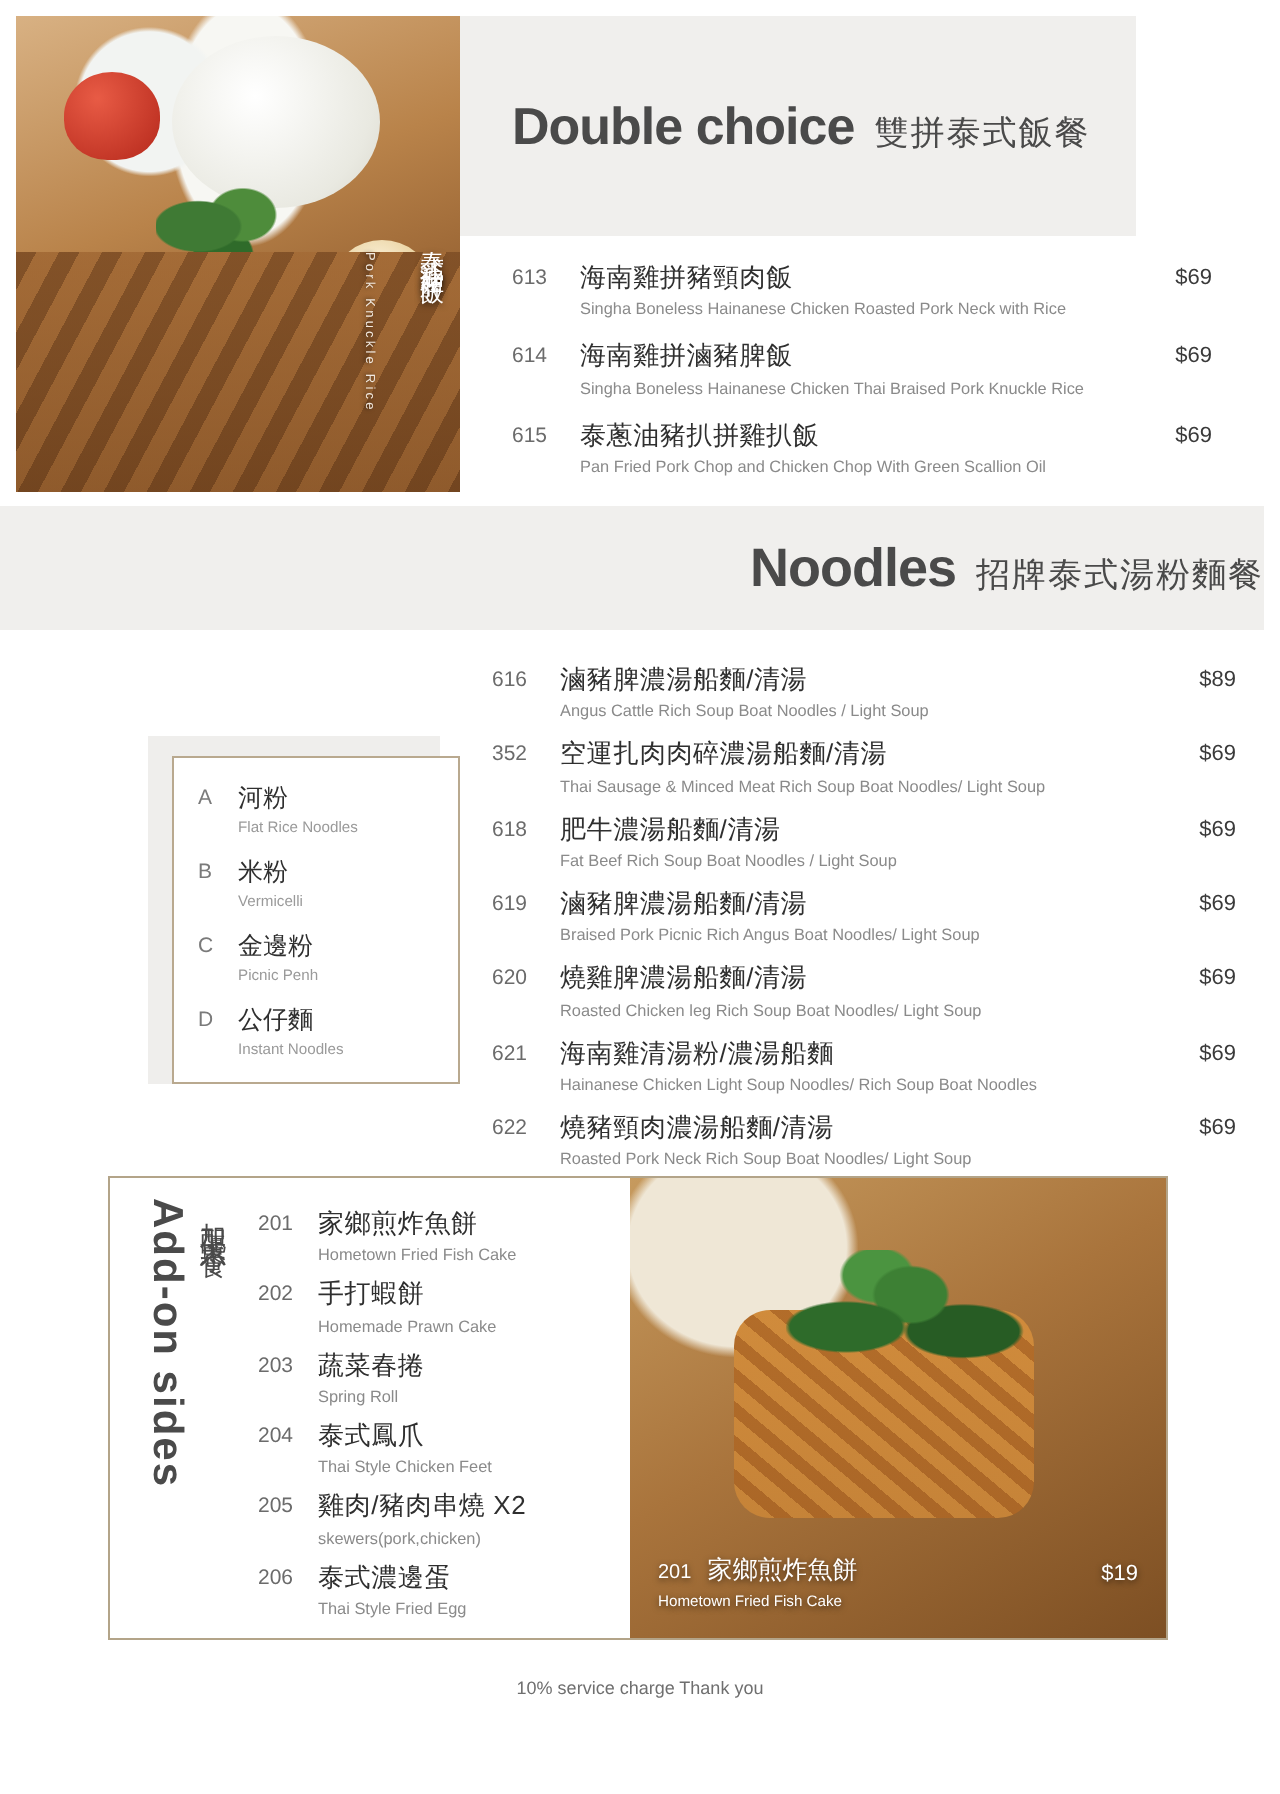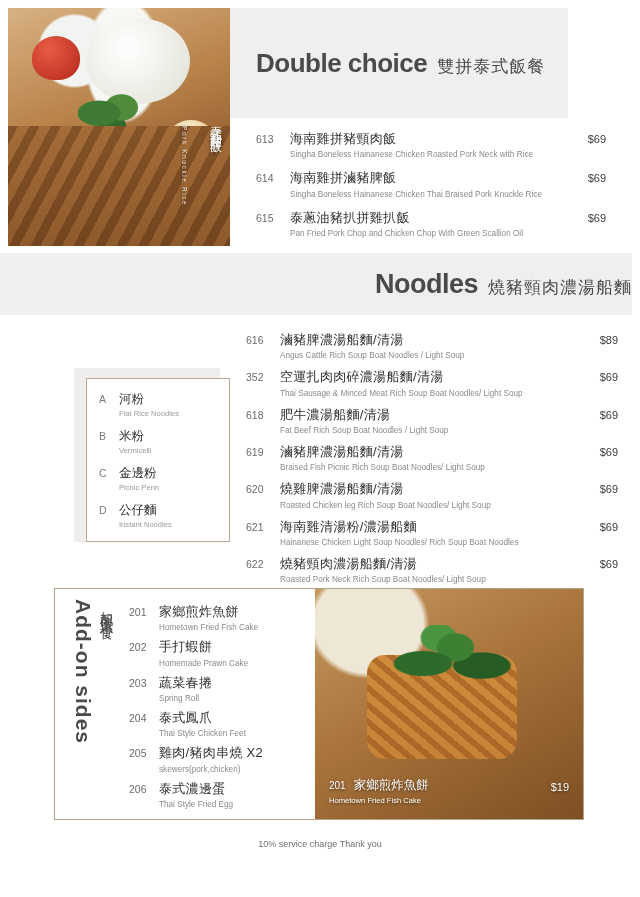--- a/index.html
+++ b/index.html
@@ -294,21 +294,21 @@
       <div class="zh">泰蔥油豬扒拼雞扒飯</div>
       <div class="en">Pan Fried Pork Chop and Chicken Chop With Green Scallion Oil</div>
     </div>
     <div class="price">$69</div>
   </div>
 </div>
 
 <div id="noodles-header">
   <div class="title-wrap">
     <span class="title-en">Noodles</span>
-    <span class="title-zh">燒豬頸肉濃湯船麵</span>
+    <span class="title-zh">招牌泰式湯粉麵餐</span>
   </div>
 </div>
 
 <div id="noodle-types">
   <div class="inner">
     <div class="ntype">
       <div class="letter">A</div>
       <div>
         <div class="zh">河粉</div>
         <div class="en">Flat Rice Noodles</div>
@@ -360,21 +360,21 @@
     <div class="names">
       <div class="zh">肥牛濃湯船麵/清湯</div>
       <div class="en">Fat Beef Rich Soup Boat Noodles / Light Soup</div>
     </div>
     <div class="price">$69</div>
   </div>
   <div class="row">
     <div class="code">619</div>
     <div class="names">
       <div class="zh">滷豬脾濃湯船麵/清湯</div>
-      <div class="en">Braised Fish Picnic Rich Soup Boat Noodles/ Light Soup</div>
+      <div class="en">Braised Pork Picnic Rich Angus Boat Noodles/ Light Soup</div>
     </div>
     <div class="price">$69</div>
   </div>
   <div class="row">
     <div class="code">620</div>
     <div class="names">
       <div class="zh">燒雞脾濃湯船麵/清湯</div>
       <div class="en">Roasted Chicken leg Rich Soup Boat Noodles/ Light Soup</div>
     </div>
     <div class="price">$69</div>

